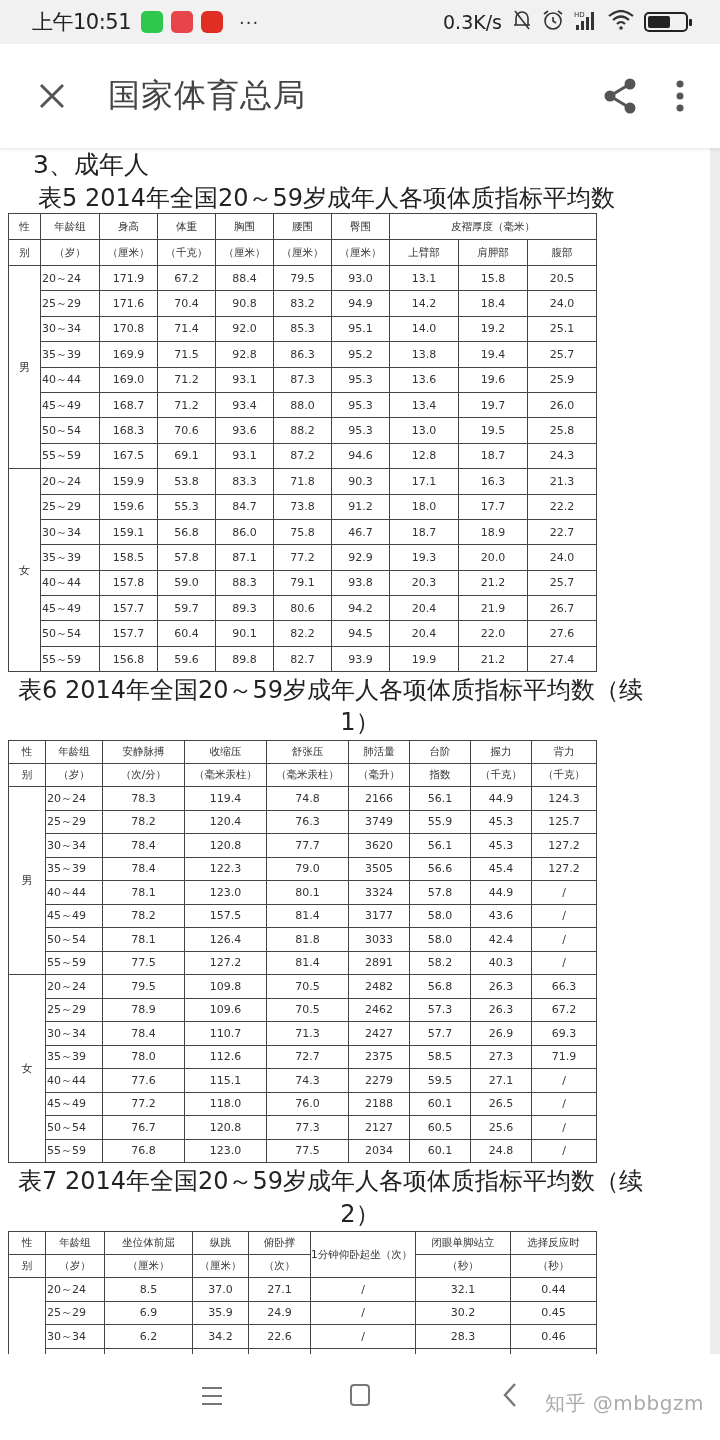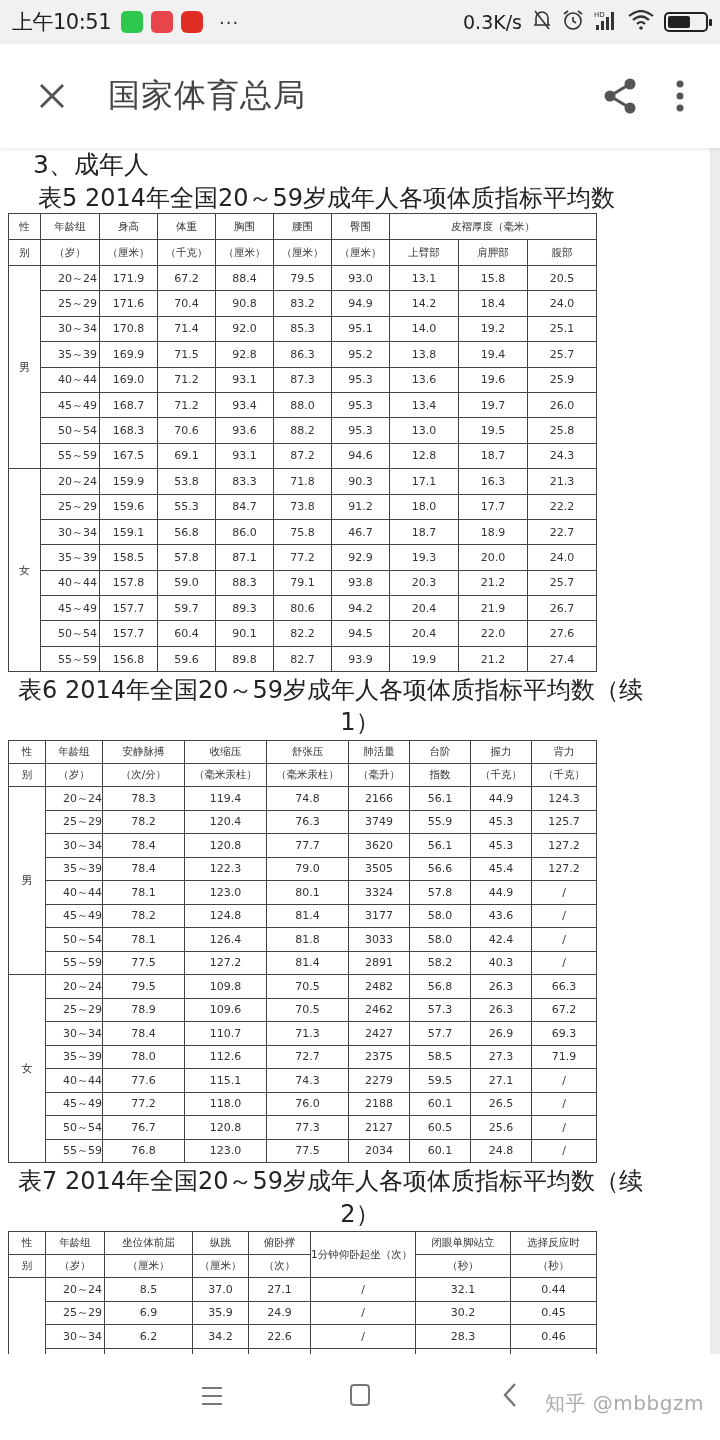--- a/index.html
+++ b/index.html
@@ -1,20 +1,20 @@
 <!DOCTYPE html>
 <html><head>
 <meta charset="utf-8">
 <style>
   * { box-sizing: border-box; margin: 0; padding: 0; }
   html, body { width: 720px; height: 1440px; overflow: hidden; background: #ffffff; }
   body { font-family: "DejaVu Sans", "Liberation Sans", sans-serif; color: #222; position: relative; }
 
   
-  .statusbar { position: absolute; left: 0; top: 0; width: 720px; height: 44px; background: #f1f1f1; display: flex; align-items: center; padding: 0 12px; }
+  .statusbar { position: absolute; left: 0; top: 0; width: 720px; height: 44px; background: #f1f1f1; display: flex; align-items: center; padding: 0 32px; }
   .sb-time { font-size: 21px; color: #222; margin-right: 10px; letter-spacing: -0.5px; }
   .sb-app { width: 22px; height: 22px; border-radius: 5px; margin-right: 8px; display: inline-block; }
   .sb-wechat { background: #2dc84d; }
   .sb-toutiao { background: #e8454a; }
   .sb-taobao { background: #e02e24; border-radius: 6px; }
   .sb-more { font-size: 18px; color: #333; margin-left: 8px; letter-spacing: 1px; }
   .sb-right { margin-left: auto; display: flex; align-items: center; gap: 10px; font-size: 19px; color: #222; }
   .sb-icon { display: inline-block; font-size: 18px; color: #333; }
   .battery { width: 44px; height: 20px; border: 2px solid #222; border-radius: 5px; position: relative; padding: 2px; }
   .battery::after { content: ""; position: absolute; right: -6px; top: 5px; width: 3px; height: 7px; background: #222; border-radius: 1px; }
@@ -30,21 +30,21 @@
   
   .content { position: absolute; left: 0; top: 148px; width: 720px; height: 1206px; overflow: hidden; background: #fff; }
   .scroll-track { position: absolute; right: 0; top: 0; width: 10px; height: 100%; background: #ececec; }
   .section-title { position: absolute; left: 33px; top: 0px; font-size: 25px; color: #222; }
   .table-title { position: absolute; font-size: 24px; color: #222; white-space: nowrap; }
   .table-title-cont { position: absolute; font-size: 24px; color: #222; text-align: center; width: 720px; left: 0; }
 
   table.data { position: absolute; left: 8px; border-collapse: collapse; font-size: 11px; color: #333; table-layout: fixed; }
   table.data td, table.data th { border: 1.5px solid #444; text-align: center; font-weight: normal; padding: 0; overflow: hidden; white-space: nowrap; }
   table.data th { font-size: 10.5px; color: #333; }
-  table.data td.age { text-align: left; padding-left: 17px; }
+  table.data td.age { text-align: left; padding-left: 1px; }
   table.data td.gender { font-size: 11px; }
 
   
   .navbar { position: absolute; left: 0; top: 1354px; width: 720px; height: 86px; background: #fff; }
   .nav-menu { position: absolute; left: 200px; top: 30px; width: 24px; height: 24px; }
   .nav-home { position: absolute; left: 350px; top: 30px; width: 20px; height: 22px; border: 2.5px solid #777; border-radius: 4px; }
   .nav-back { position: absolute; left: 502px; top: 28px; width: 16px; height: 26px; }
   .watermark { position: absolute; left: 545px; top: 36px; font-size: 20px; color: #aaa; letter-spacing: 0.5px; }
 </style>
 </head>
@@ -429,21 +429,21 @@
           <td>123.0</td>
           <td>80.1</td>
           <td>3324</td>
           <td>57.8</td>
           <td>44.9</td>
           <td>/</td>
         </tr>
         <tr style="height: 23.5px;">
           <td class="age">45～49</td>
           <td>78.2</td>
-          <td>124.8</td>
+          <td>157.5</td>
           <td>81.4</td>
           <td>3177</td>
           <td>58.0</td>
           <td>43.6</td>
           <td>/</td>
         </tr>
         <tr style="height: 23.5px;">
           <td class="age">50～54</td>
           <td>78.1</td>
           <td>126.4</td>

